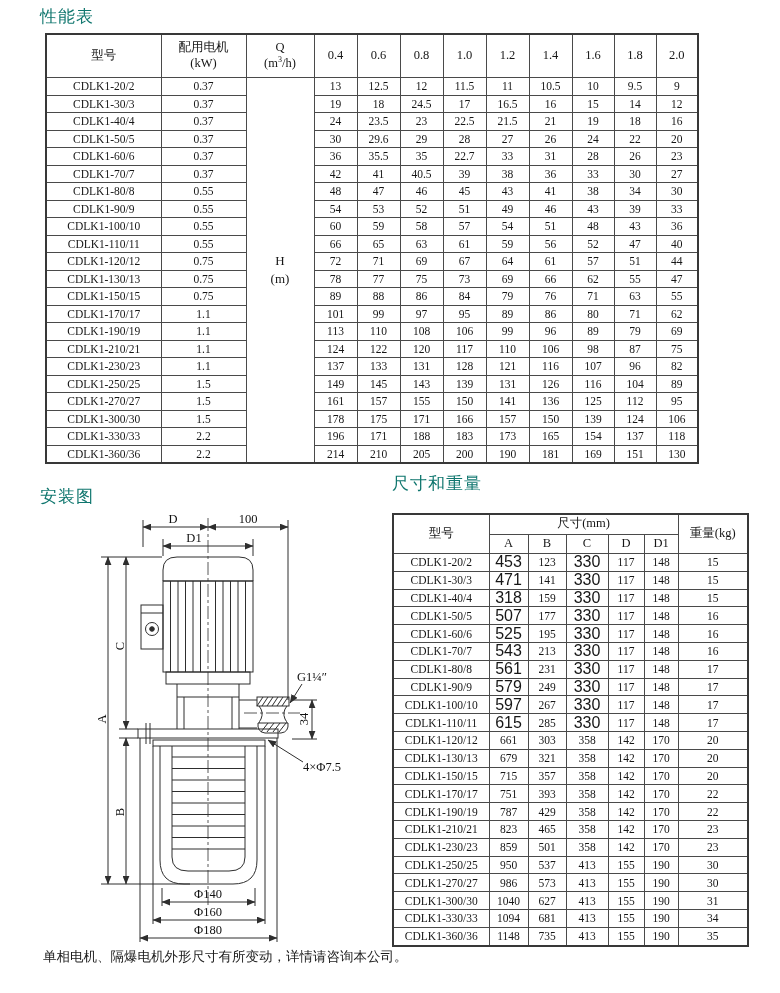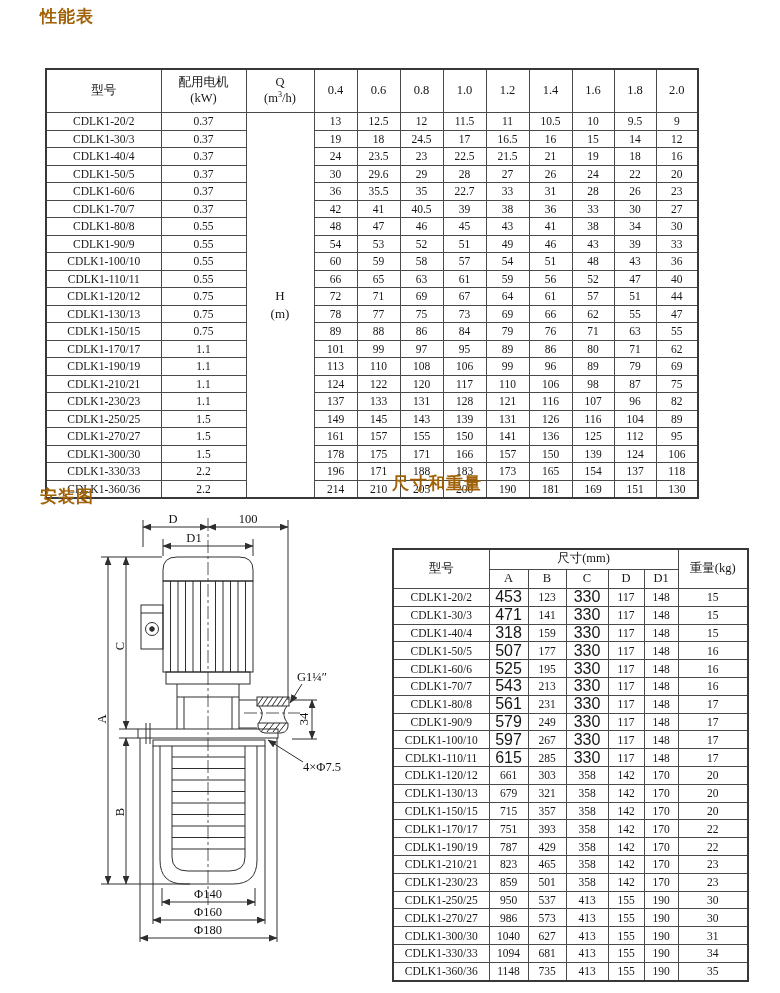--- a/index.html
+++ b/index.html
@@ -2,27 +2,27 @@
 <html><head>
 <meta charset="utf-8">
 <style>
   html,body { margin:0; padding:0; background:#fff; }
   .page {
     position:relative; width:780px; height:993px; background:#ffffff;
     font-family:"Liberation Serif","DejaVu Serif",serif; color:#161616; overflow:hidden;
   }
   .sec-title {
     position:absolute; font-family:"DejaVu Sans","Liberation Sans",sans-serif;
-    font-weight:bold; font-size:17px; color:#a16207; letter-spacing:1px; white-space:nowrap;text-align:right;
+    font-weight:normal; font-size:17px; color:#0f766e; letter-spacing:1px; white-space:nowrap;text-align:right;
   }
   #perf-title { left:40px; top:5px; }
   #install-title { left:40px; top:485px; }
   #dims-title { left:392px; top:472px; }
 
-  table { border-collapse:collapse; table-layout:fixed;margin-top:35px; }
+  table { border-collapse:collapse; table-layout:fixed; }
   td, th {
     border:1px solid #4a4a4a; text-align:center; vertical-align:middle;
     padding:0; overflow:hidden; white-space:nowrap; font-weight:normal;
   }
 
   
   #perf-wrap { position:absolute; left:45px; top:33px; }
   .perf-table { width:652px; border:2px solid #383838; }
   .perf-table thead th { height:42px; font-size:12.5px; line-height:1.25; }
   .perf-table tbody td { height:16.5px; line-height:16px; font-size:11.5px; }
@@ -749,13 +749,14 @@
             <td>735</td>
             <td>413</td>
             <td>155</td>
             <td>190</td>
             <td>35</td>
           </tr>
         </tbody>
     </table>
   </div>
 
+  <div id="footnote">单相电机、隔爆电机外形尺寸有所变动，详情请咨询本公司。</div>
 </div>
 
 </body></html>

